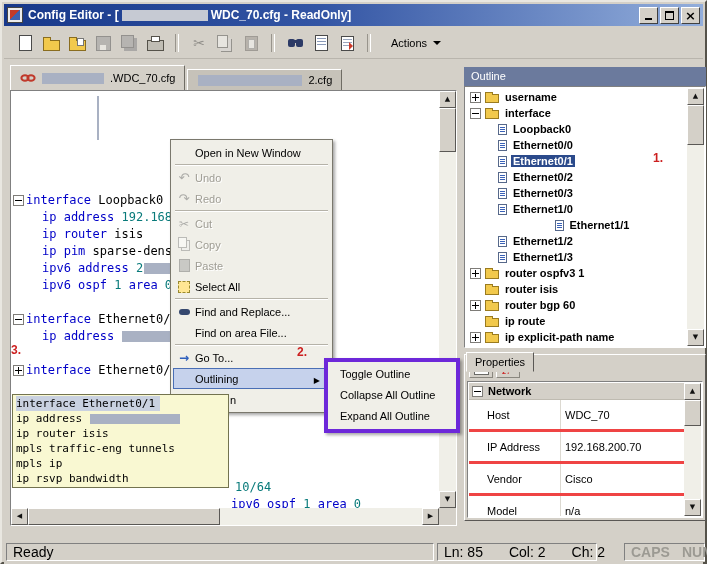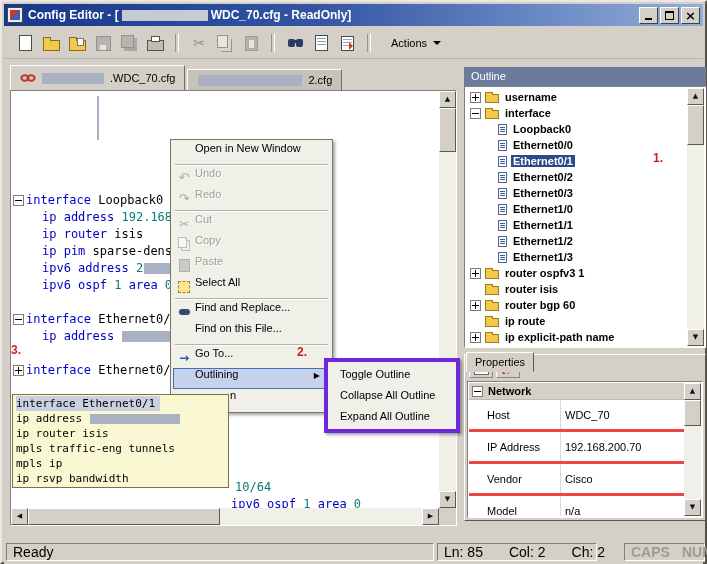--- a/index.html
+++ b/index.html
@@ -83,21 +83,21 @@
   .sb-btn::before{font:7px/7px "DejaVu Sans",sans-serif;color:#111;}
   .sb-btn.up{top:0;left:0;} .sb-btn.up::before{content:"▲";}
   .sb-btn.down{bottom:0;left:0;} .sb-btn.down::before{content:"▼";}
   .sb-btn.left{left:0;top:0;} .sb-btn.left::before{content:"◀";}
   .sb-btn.right{right:0;top:0;} .sb-btn.right::before{content:"▶";}
   .sb-thumb{position:absolute;left:0;width:15px;background:#d4d0c8;border:1px solid;border-color:#fff #5a5855 #5a5855 #fff;box-sizing:content-box;}
   .hsb .sb-thumb{top:0;height:15px;width:auto;}
 
   
   .context-menu{position:absolute;left:168px;top:137px;width:163px;background:#f0efe8;border:1px solid #7a786d;box-shadow:2px 2px 3px rgba(0,0,0,.35);padding:2px;z-index:40;box-sizing:border-box;}
-  .menu-item{height:21px;display:flex;font-size:11px;padding-right:10px;color:#000;}
+  .menu-item{height:21px;display:flex;align-items:center;font-size:11px;padding-right:10px;color:#000;}
   .menu-item.disabled .mlabel{color:#9f9d94;text-shadow:1px 1px 0 #fff;}
   .menu-item.disabled .mi{opacity:.5;filter:grayscale(1);}
   .menu-item.hl{background:#c6d2ec;outline:1px solid #4a6fb5;outline-offset:-1px;}
   .mi{width:22px;flex:none;display:flex;align-items:center;justify-content:center;color:#6a6a66;}
   .mlabel{white-space:nowrap;}
   .marrow{margin-left:auto;}
   .marrow::before{content:"▶";font:8px/8px "DejaVu Sans",sans-serif;color:#000;}
   .menu-sep{height:0;border-top:1px solid #b5b2a8;border-bottom:1px solid #fff;margin:1px 2px;}
   .icon-undo::before{content:"↶";font:13px/13px "DejaVu Sans",sans-serif;}
   .icon-redo::before{content:"↷";font:13px/13px "DejaVu Sans",sans-serif;}
@@ -354,21 +354,21 @@
           <span class="tlabel">Ethernet0/2</span>
         </div>
         <div class="trow" style="padding-left: 32px;">
           <span class="t-doc"></span>
           <span class="tlabel">Ethernet0/3</span>
         </div>
         <div class="trow" style="padding-left: 32px;">
           <span class="t-doc"></span>
           <span class="tlabel">Ethernet1/0</span>
         </div>
-        <div class="trow" style="padding-left: 32px;">
+        <div class="trow" style="padding-left: 32px; justify-content: center;">
           <span class="t-doc"></span>
           <span class="tlabel">Ethernet1/1</span>
         </div>
         <div class="trow" style="padding-left: 32px;">
           <span class="t-doc"></span>
           <span class="tlabel">Ethernet1/2</span>
         </div>
         <div class="trow" style="padding-left: 32px;">
           <span class="t-doc"></span>
           <span class="tlabel">Ethernet1/3</span>
@@ -516,21 +516,21 @@
           <span class="mi icon-select-all"></span>
           <span class="mlabel">Select All</span>
         </div>
         <div class="menu-sep"></div>
         <div class="menu-item">
           <span class="mi icon-find"></span>
           <span class="mlabel">Find and Replace...</span>
         </div>
         <div class="menu-item">
           <span class="mi"></span>
-          <span class="mlabel">Find on this File...</span>
+          <span class="mlabel">Find on area File...</span>
         </div>
         <div class="menu-sep"></div>
         <div class="menu-item">
           <span class="mi icon-goto"></span>
           <span class="mlabel">Go To...</span>
         </div>
         <div class="menu-item hl">
           <span class="mi"></span>
           <span class="mlabel">Outlining</span>
           <span class="marrow"></span>

